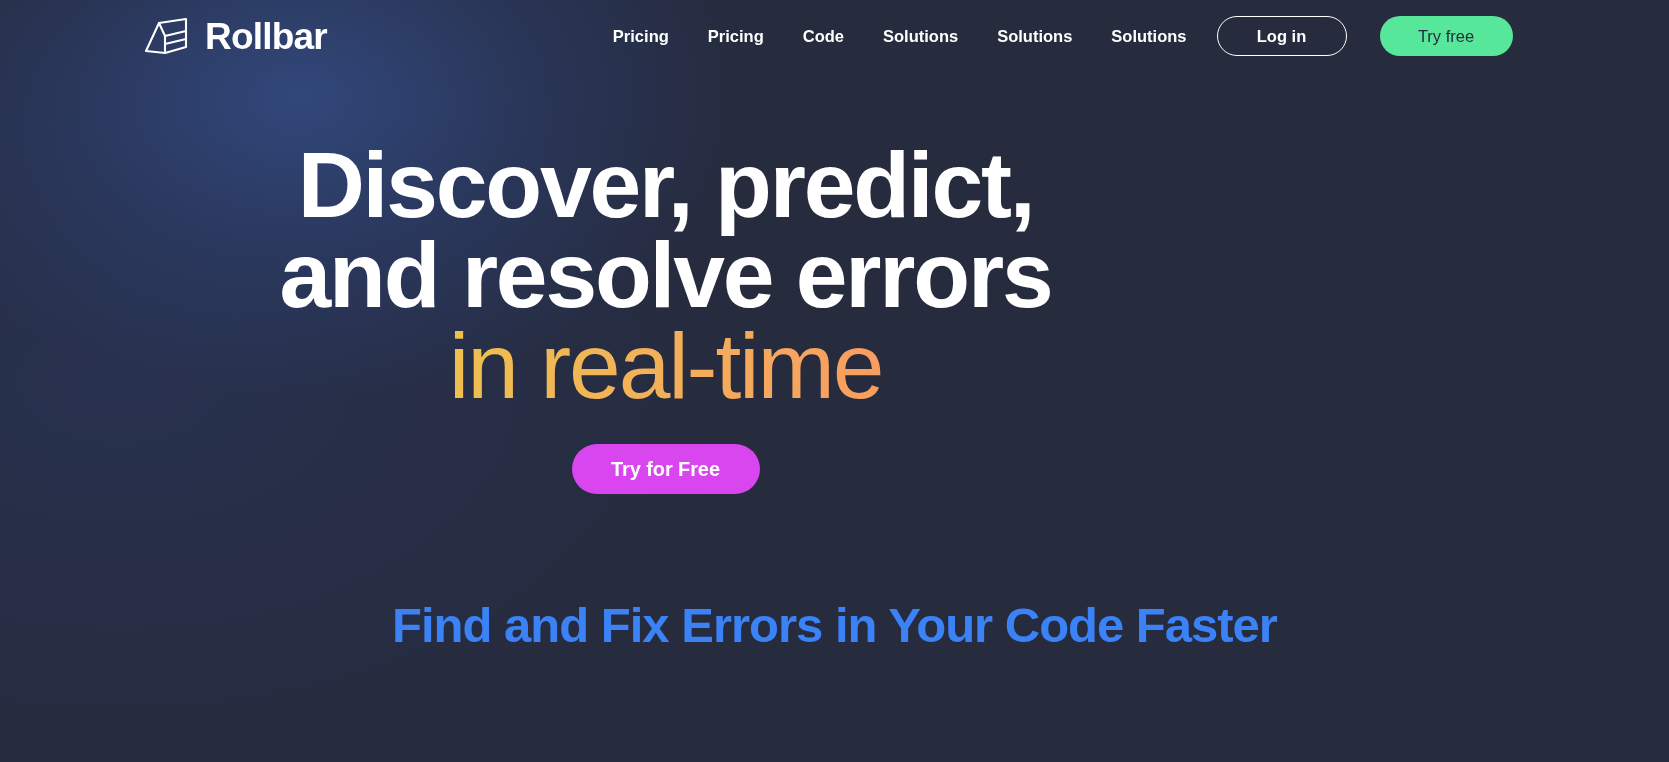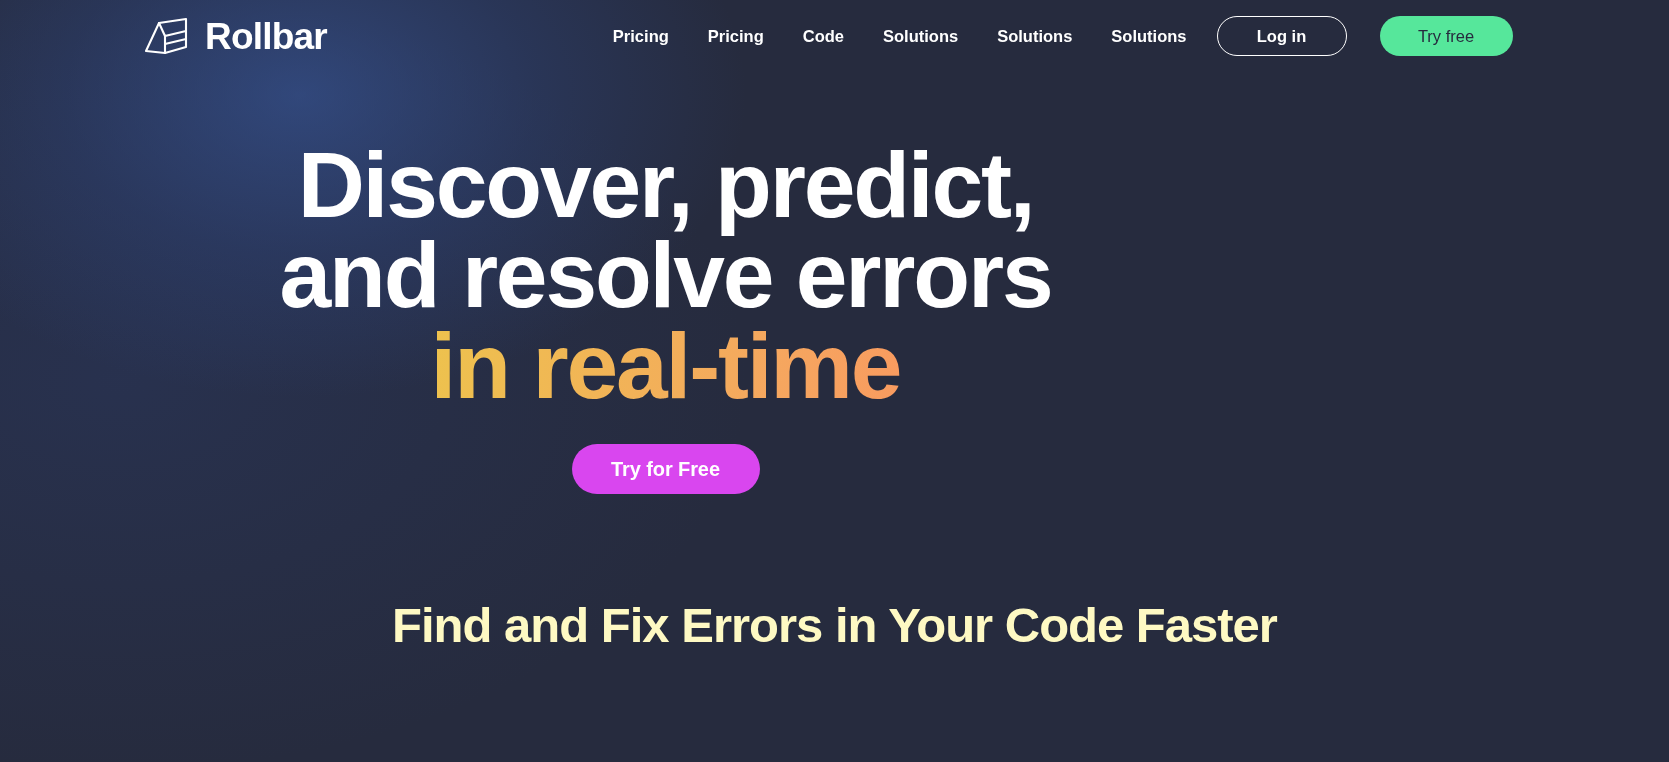--- a/index.html
+++ b/index.html
@@ -91,21 +91,21 @@
     color:#ffffff;
     font-size:93px;
     font-weight:bold;
     line-height:0.97;
     letter-spacing:-2.2px;
   }
   .hero-title .line { display:block; }
   .grad-line {
     display:block;
     font-size:93px;
-    font-weight:bold;
+    font-weight:normal;
     line-height:1.0;
     letter-spacing:-2.2px;
     background-image:linear-gradient(95deg, #e3e02d 0%, #e9d540 14%, #eec04f 34%, #f5a75f 58%, #fd8c60 80%, #ff8a5b 100%);
     -webkit-background-clip:text;
     background-clip:text;
     color:transparent;
     text-align:center;
     -webkit-text-fill-color:transparent;
   }
   .hero-cta-wrap {
@@ -124,21 +124,21 @@
     cursor:pointer;
     display:flex; align-items:center; justify-content:center;
     letter-spacing:-0.1px;
   }
 
   
   .section-heading {
     position:absolute;
     top:597px; left:0; width:1669px;
     text-align:center;
-    color:#fef9c3;
+    color:#3b82f6;
     font-size:49px;
     font-weight:bold;
     letter-spacing:-1px;
   }
 </style>
 </head>
 <body>
 
 <div class="page">
   <div class="bg-glow"></div>

